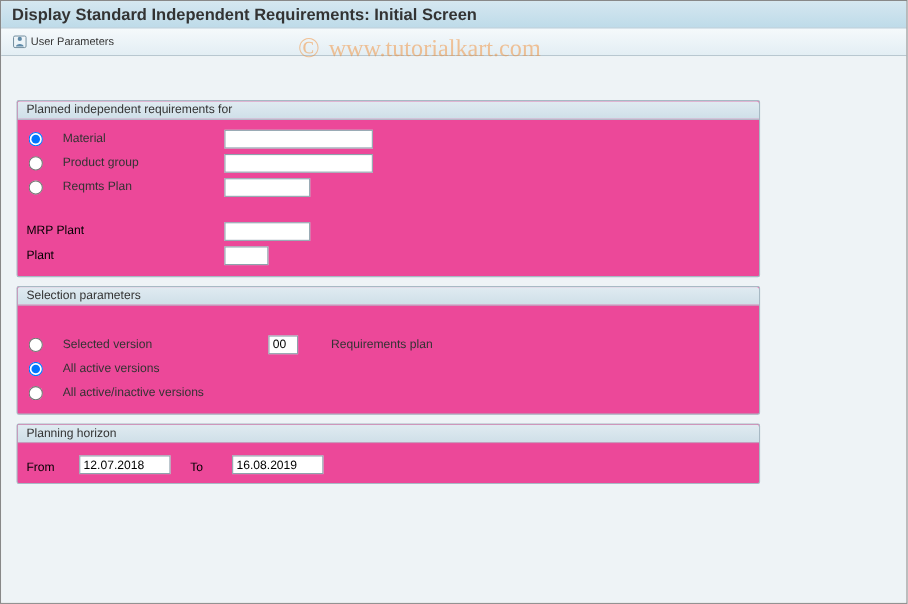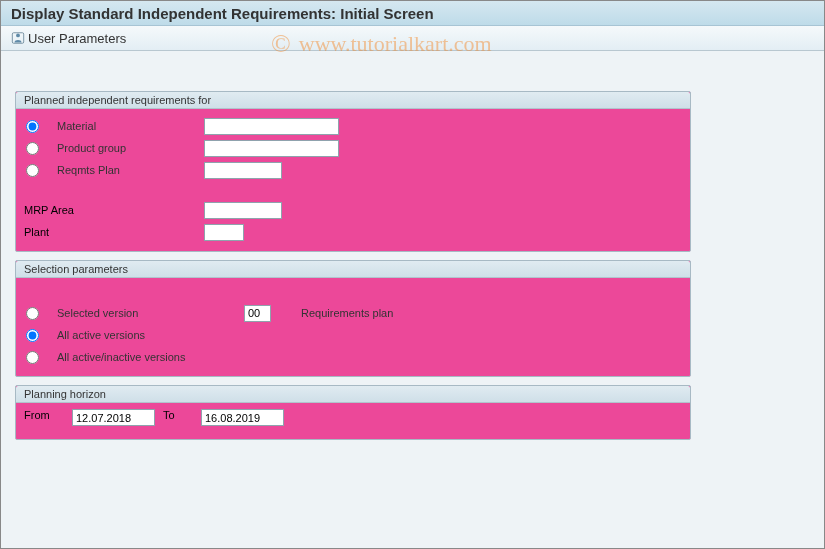--- a/index.html
+++ b/index.html
@@ -36,21 +36,21 @@
       display: flex;
       align-items: center;
     }
     .toolbar-btn {
       display: inline-flex;
       align-items: center;
       height: 19px;
       padding: 0 6px 0 3px;
       border: 1px solid transparent;
       border-radius: 3px;
-      font-size: 13px;
+      font-size: 10px;
       color: #333;
       cursor: pointer;
     }
     .toolbar-icon-svg {
       width: 14px;
       height: 14px;
       margin-right: 3px;
     }
     
     .content {
@@ -119,21 +119,21 @@
     .w-mid  { width: 78px;  }
     .w-short{ width: 40px;  }
     .w-tiny { width: 27px;  }
     .w-date { width: 83px;  }
     .aux-label {
       margin-left: 30px;
       color: #333;
     }
     .horizon {
       display: flex;
-      align-items: flex-start;
+      align-items: flex-end;
       gap: 8px;
     }
     .horizon span.lbl {
       width: 40px;
     }
     
     .watermark {
       position: absolute;
       top: 28px;
       left: 270px;
@@ -192,21 +192,21 @@
       </div>
       <div class="row">
         <div class="radio-cell">
           <input type="radio" class="radio-input" style="">
           <span class="radio-label">Reqmts Plan</span>
         </div>
         <input class="text-input w-mid" value="" style="">
       </div>
       <div class="gap"></div>
       <div class="row">
-        <div class="label-cell">MRP Area</div>
+        <div class="label-cell">MRP Plant</div>
         <input class="text-input w-mid" value="" style="">
       </div>
       <div class="row">
         <div class="label-cell">Plant</div>
         <input class="text-input w-short" value="" style="">
       </div>
     </div>
   </div>
 
   <div class="groupbox">
@@ -235,19 +235,19 @@
       </div>
     </div>
   </div>
 
   <div class="groupbox">
     <div class="group-title">Planning horizon</div>
     <div class="group-body">
       <div class="row horizon">
         <span class="lbl">From</span>
         <input class="text-input w-date" value="12.07.2018" style="">
-        <span class="lbl" style="width:30px;">To</span>
+        <span class="lbl" style="width:30px;margin-left:10px">To</span>
         <input class="text-input w-date" value="16.08.2019" style="">
       </div>
     </div>
   </div>
 
 </div>
 
 </body></html>

